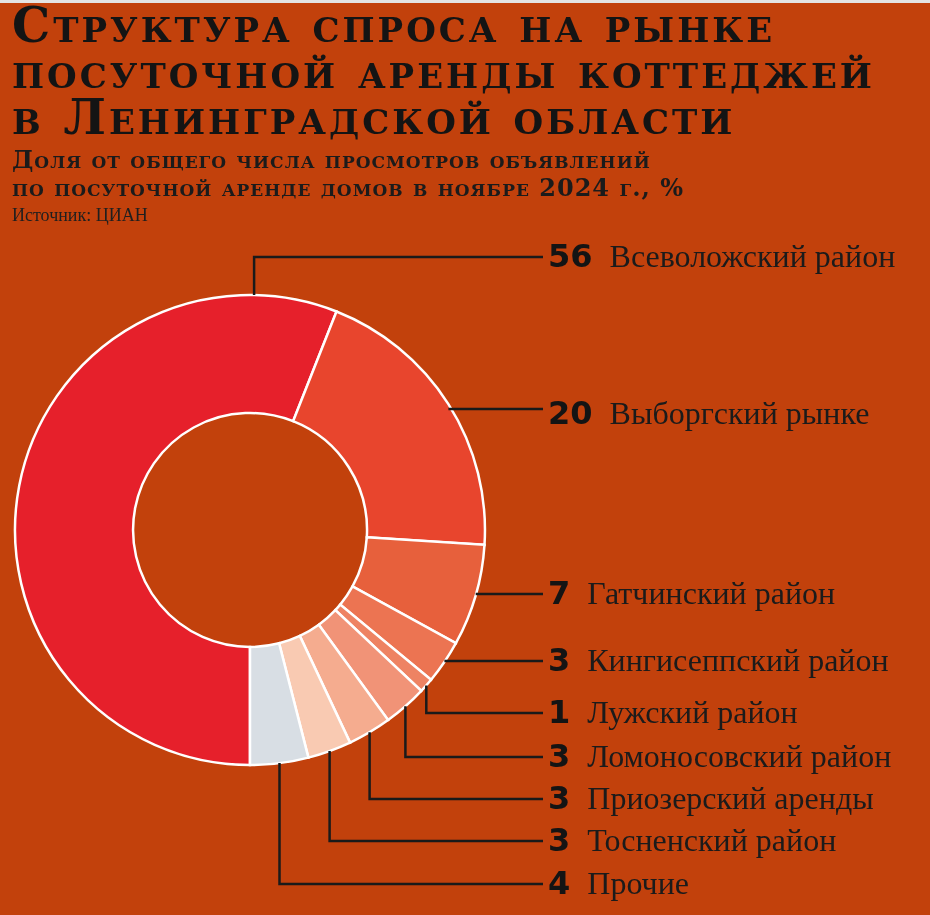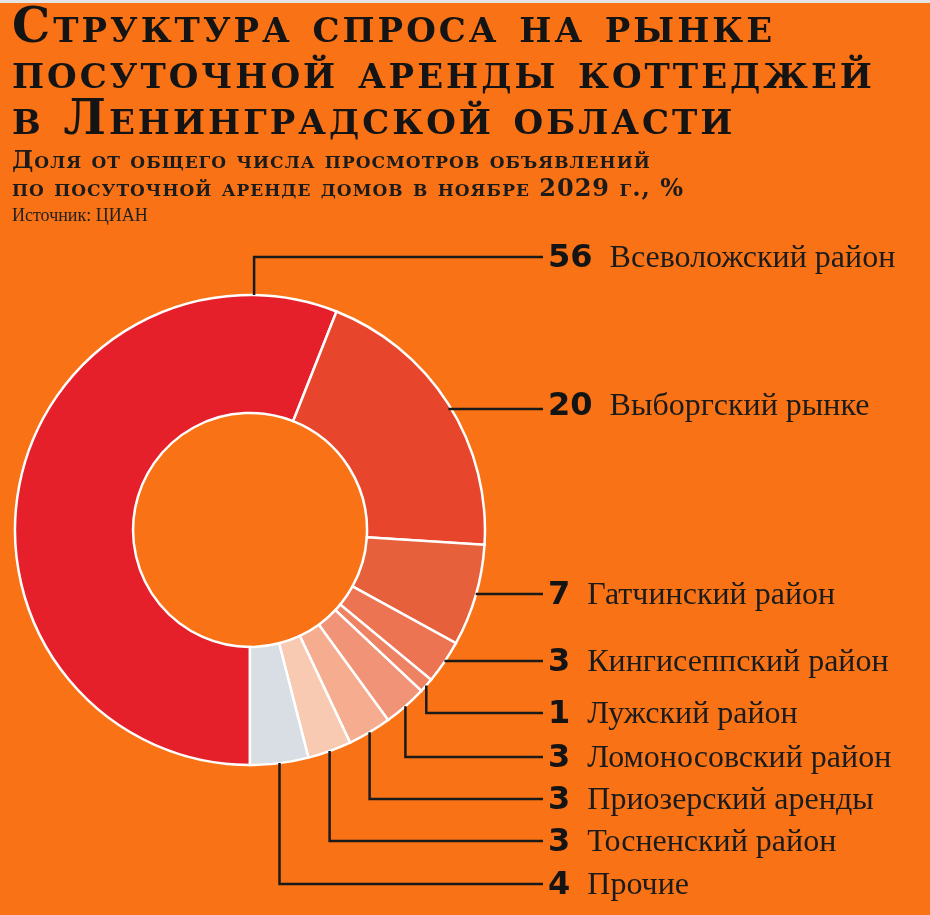--- a/index.html
+++ b/index.html
@@ -1,16 +1,16 @@
 <!DOCTYPE html>
 <html><head>
 <meta charset="utf-8">
 <style>
   html,body{margin:0;padding:0;background:#fff;}
-  #page{position:relative;width:930px;height:915px;background:#f97316;overflow:hidden;
+  #page{position:relative;width:930px;height:915px;background:#c2410c;overflow:hidden;
         font-family:"Liberation Serif",serif;color:#161616;}
   .top-edge{position:absolute;left:0;top:0;width:930px;height:3px;background:#e4e4e4;}
   
   .title{position:absolute;left:12px;top:2px;
          font-family:"DejaVu Serif",serif;font-weight:700;
          font-variant:small-caps;font-size:48px;line-height:46px;
          letter-spacing:3px;color:#141414;}
   .subtitle{position:absolute;left:12px;top:146px;
             font-family:"DejaVu Serif",serif;font-weight:700;
             font-variant:small-caps;font-size:24px;line-height:28px;
@@ -34,21 +34,21 @@
   <div class="top-edge"></div>
 
   <div class="title">
     <div>Структура спроса на рынке</div>
     <div>посуточной аренды коттеджей</div>
     <div>в Ленинградской области</div>
   </div>
 
   <div class="subtitle">
     <div>Доля от общего числа просмотров объявлений</div>
-    <div>по посуточной аренде домов в ноябре 2029 г., %</div>
+    <div>по посуточной аренде домов в ноябре 2024 г., %</div>
   </div>
 
   <div class="source">Источник: ЦИАН</div>
 
   <svg id="chart-svg" viewBox="0 0 930 915" xmlns="http://www.w3.org/2000/svg">
       <path d="M250.0 765.0 A235 235 0 1 1 336.5 311.5 L293.1 421.2 A117 117 0 1 0 250.0 647.0 Z" fill="#E6202B" stroke="#ffffff" stroke-width="2.5"></path>
       <polyline points="254.1,295.0 254.1,257 543,257" fill="none" stroke="#1a1a1a" stroke-width="2.5"></polyline>
       <path d="M336.5 311.5 A235 235 0 0 1 484.5 544.8 L366.8 537.3 A117 117 0 0 0 293.1 421.2 Z" fill="#E8452D" stroke="#ffffff" stroke-width="2.5"></path>
       <polyline points="448.4,409 543,409" fill="none" stroke="#1a1a1a" stroke-width="2.5"></polyline>
       <path d="M484.5 544.8 A235 235 0 0 1 455.9 643.2 L352.5 586.4 A117 117 0 0 0 366.8 537.3 Z" fill="#E7603C" stroke="#ffffff" stroke-width="2.5"></path>
@@ -64,21 +64,21 @@
       <path d="M350.1 742.6 A235 235 0 0 1 308.4 757.6 L279.1 643.3 A117 117 0 0 0 299.8 635.9 Z" fill="#F9CAB2" stroke="#ffffff" stroke-width="2.5"></path>
       <polyline points="329.6,751.1 329.6,841 543,841" fill="none" stroke="#1a1a1a" stroke-width="2.5"></polyline>
       <path d="M308.4 757.6 A235 235 0 0 1 250.0 765.0 L250.0 647.0 A117 117 0 0 0 279.1 643.3 Z" fill="#D8DEE4" stroke="#ffffff" stroke-width="2.5"></path>
       <polyline points="279.5,763.1 279.5,884 543,884" fill="none" stroke="#1a1a1a" stroke-width="2.5"></polyline>
     </svg>
 
   <div class="label-row" style="top:257px">
     <span class="label-num">56</span>
     <span class="label-name">Всеволожский район</span>
   </div>
-  <div class="label-row" style="top:405px">
+  <div class="label-row" style="top:414px">
     <span class="label-num">20</span>
     <span class="label-name">Выборгский рынке</span>
   </div>
   <div class="label-row" style="top:594px">
     <span class="label-num">7</span>
     <span class="label-name">Гатчинский район</span>
   </div>
   <div class="label-row" style="top:661px">
     <span class="label-num">3</span>
     <span class="label-name">Кингисеппский район</span>

